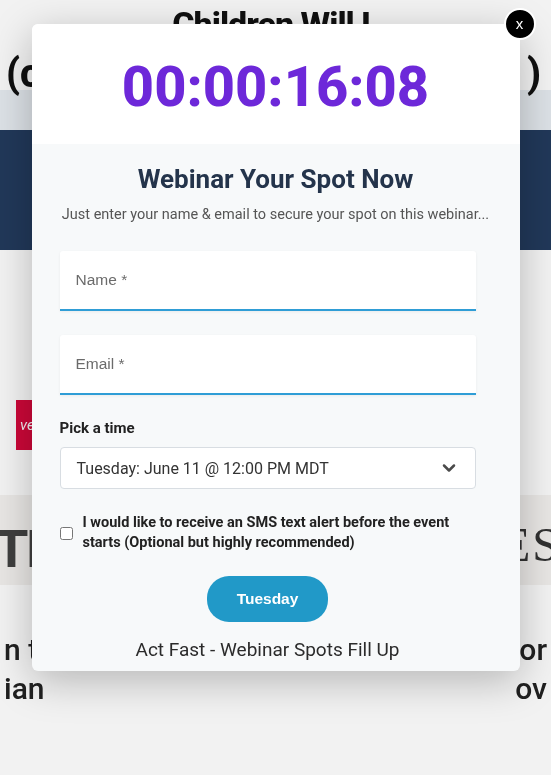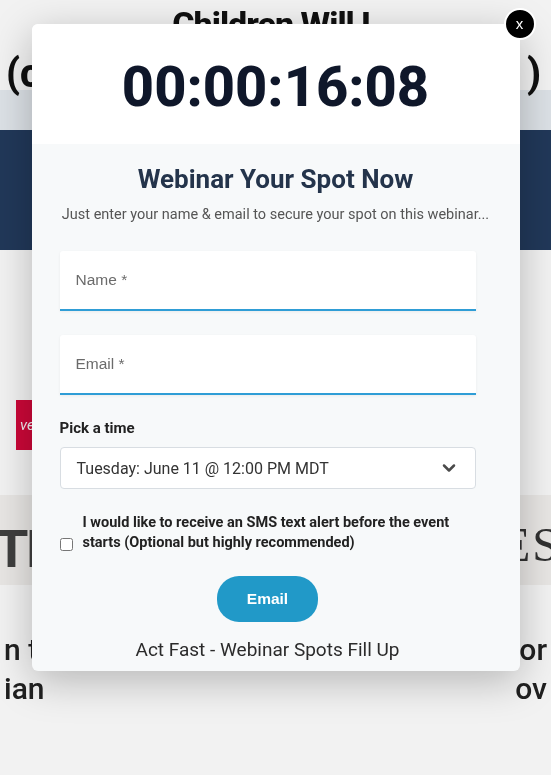--- a/index.html
+++ b/index.html
@@ -149,21 +149,21 @@
   }
   .timer-wrap {
     background: #fff;
     border-radius: 6px 6px 0 0;
     padding: 30px 0 24px 0;
     text-align: center;
   }
   .timer {
     font-size: 56px;
     font-weight: 800;
-    color: #0f172a;
+    color: #6d28d9;
     letter-spacing: 0px;
   }
   .heading {
     text-align: center;
     font-size: 26px;
     font-weight: 700;
     color: #24344B;
     margin-top: 20px;
   }
   .sub {
@@ -219,21 +219,21 @@
   }
   .select-chev {
     position: absolute;
     right: 16px;
     width: 20px;
     height: 20px;
     color: #4a4a4a;
   }
   .check-row {
     display: flex;
-    align-items: flex-end;
+    align-items: center;
     gap: 10px;
     margin-bottom: 24px;
   }
   .check-row input[type=checkbox] {
     width: 15px;
     height: 15px;
     margin-top: 2px;
     cursor: pointer;
   }
   .check-row label {
@@ -322,18 +322,18 @@
         <svg class="select-chev" viewBox="0 0 24 24">
           <path d="M6 9l6 6 6-6" fill="none" stroke="currentColor" stroke-width="3" stroke-linecap="round" stroke-linejoin="round"></path>
         </svg>
       </div>
 
       <div class="check-row">
         <input type="checkbox" id="smscb" style="">
         <label for="smscb">I would like to receive an SMS text alert before the event starts (Optional but highly recommended)</label>
       </div>
 
-      <button class="submit">Email</button>
+      <button class="submit">Tuesday</button>
 
       <p class="actfast">Act Fast - Webinar Spots Fill Up</p>
     </div>
   </div>
 </div>
 
 </body></html>

